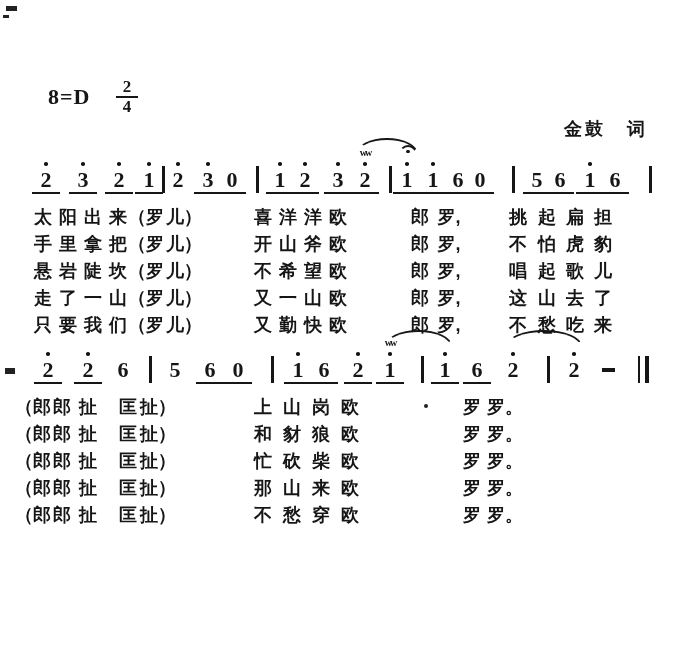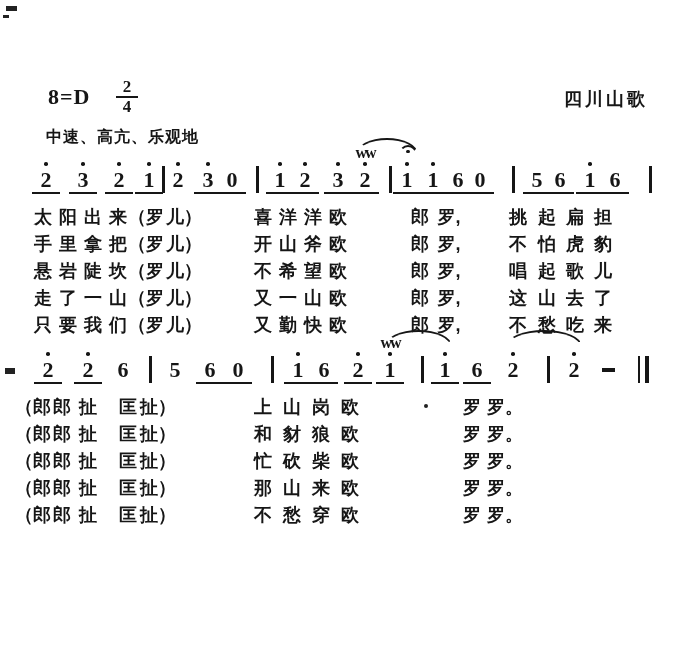--- a/index.html
+++ b/index.html
@@ -43,21 +43,21 @@
   .bar{position:absolute;width:2.5px;height:27px;background:#161616;}
   .barfinal{position:absolute;width:9px;height:27px;border-left:2.5px solid #161616;}
   .barfinal::after{content:"";position:absolute;right:0;top:0;width:4.5px;height:100%;background:#161616;}
   .dash{position:absolute;width:13px;height:3.5px;background:#161616;}
   .arc{
     position:absolute;height:16px;box-sizing:border-box;
     border:2.2px solid transparent;border-top:2.2px solid #161616;
     border-radius:50% 50% 0 0 / 100% 100% 0 0;
   }
   .morden{
-    position:absolute;font-family:"Liberation Serif",serif;font-weight:bold;font-size:16px;
+    position:absolute;font-family:"Liberation Serif",serif;font-weight:bold;font-size:10px;
     letter-spacing:-2px;line-height:10px;transform:translateX(-50%);
   }
   .ferm{
     position:absolute;width:18px;height:9px;box-sizing:border-box;transform:translateX(-50%);
     border:2.5px solid transparent;border-top:2.5px solid #161616;
     border-radius:50% 50% 0 0 / 100% 100% 0 0;
   }
   .ferm::after{
     content:"";position:absolute;left:50%;bottom:-1px;margin-left:-1.75px;
     width:3.5px;height:3.5px;border-radius:50%;background:#161616;
@@ -74,23 +74,22 @@
 <div class="sheet">
 
 
   <div class="keysig">8=D</div>
 
   <div class="ts">
     <span class="num">2</span>
     <span class="den">4</span>
   </div>
 
-  <div class="credit origin">四川山歌</div>
-
-  <div class="tempo">中速、高亢、乐观地</div>
+  <div class="credit lyricist">金鼓　词</div>
+
 
   <div class="score-line">
       <span class="tok u" style="left: 32px; top: 160px;">
         <span class="od"><span class="odot"></span></span>
         <span class="dgt">2</span>
       </span>
       <span class="tok u" style="left: 69px; top: 160px;">
         <span class="od"><span class="odot"></span></span>
         <span class="dgt">3</span>
       </span>

